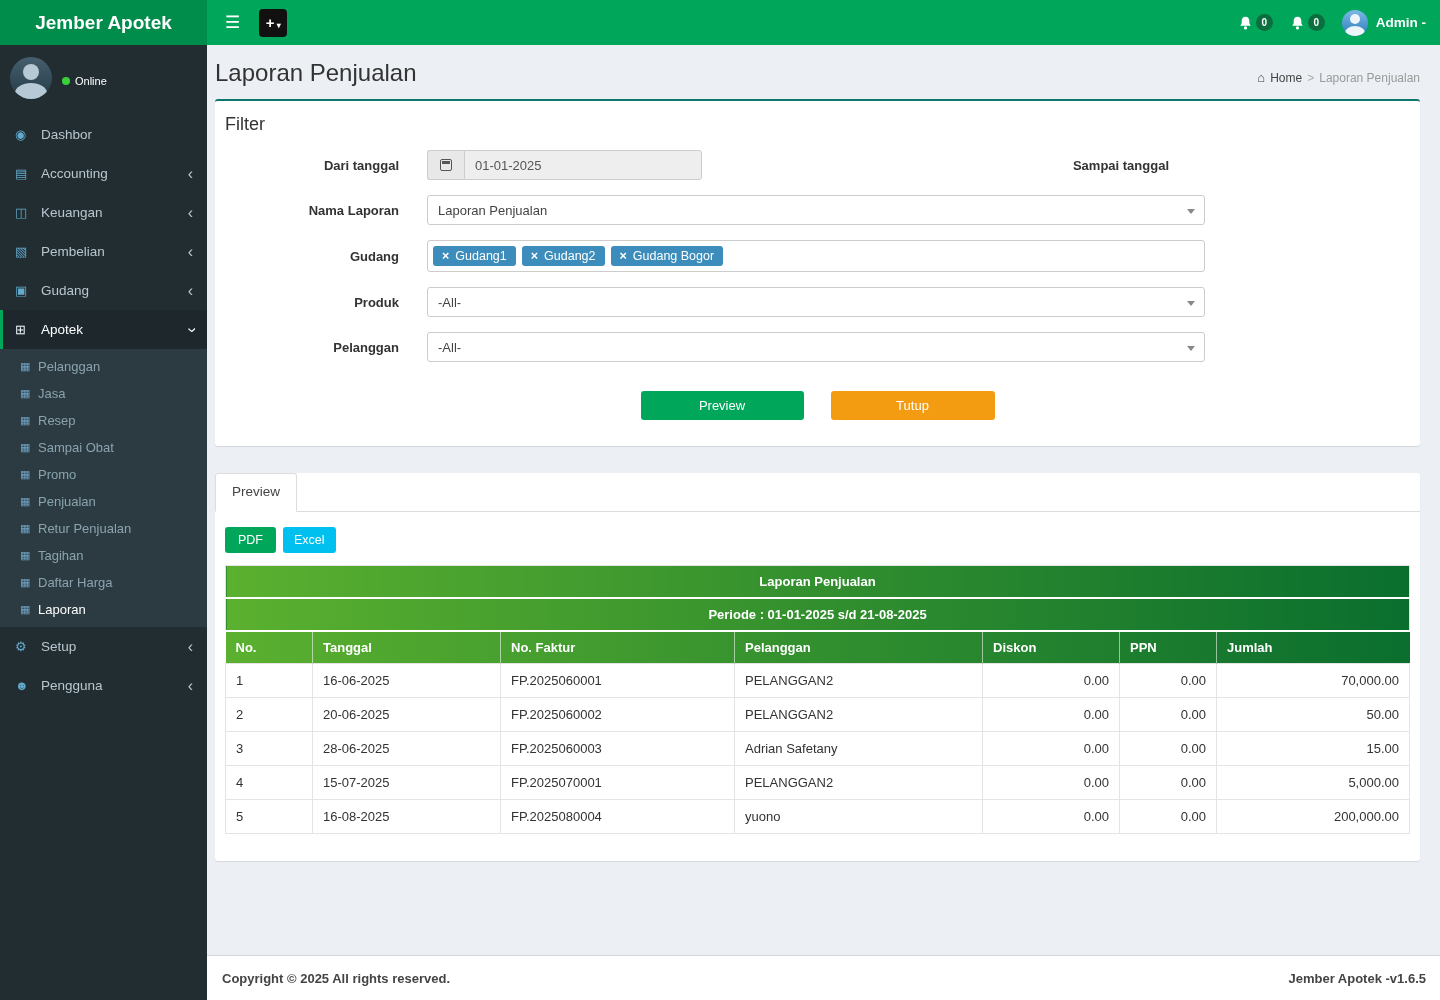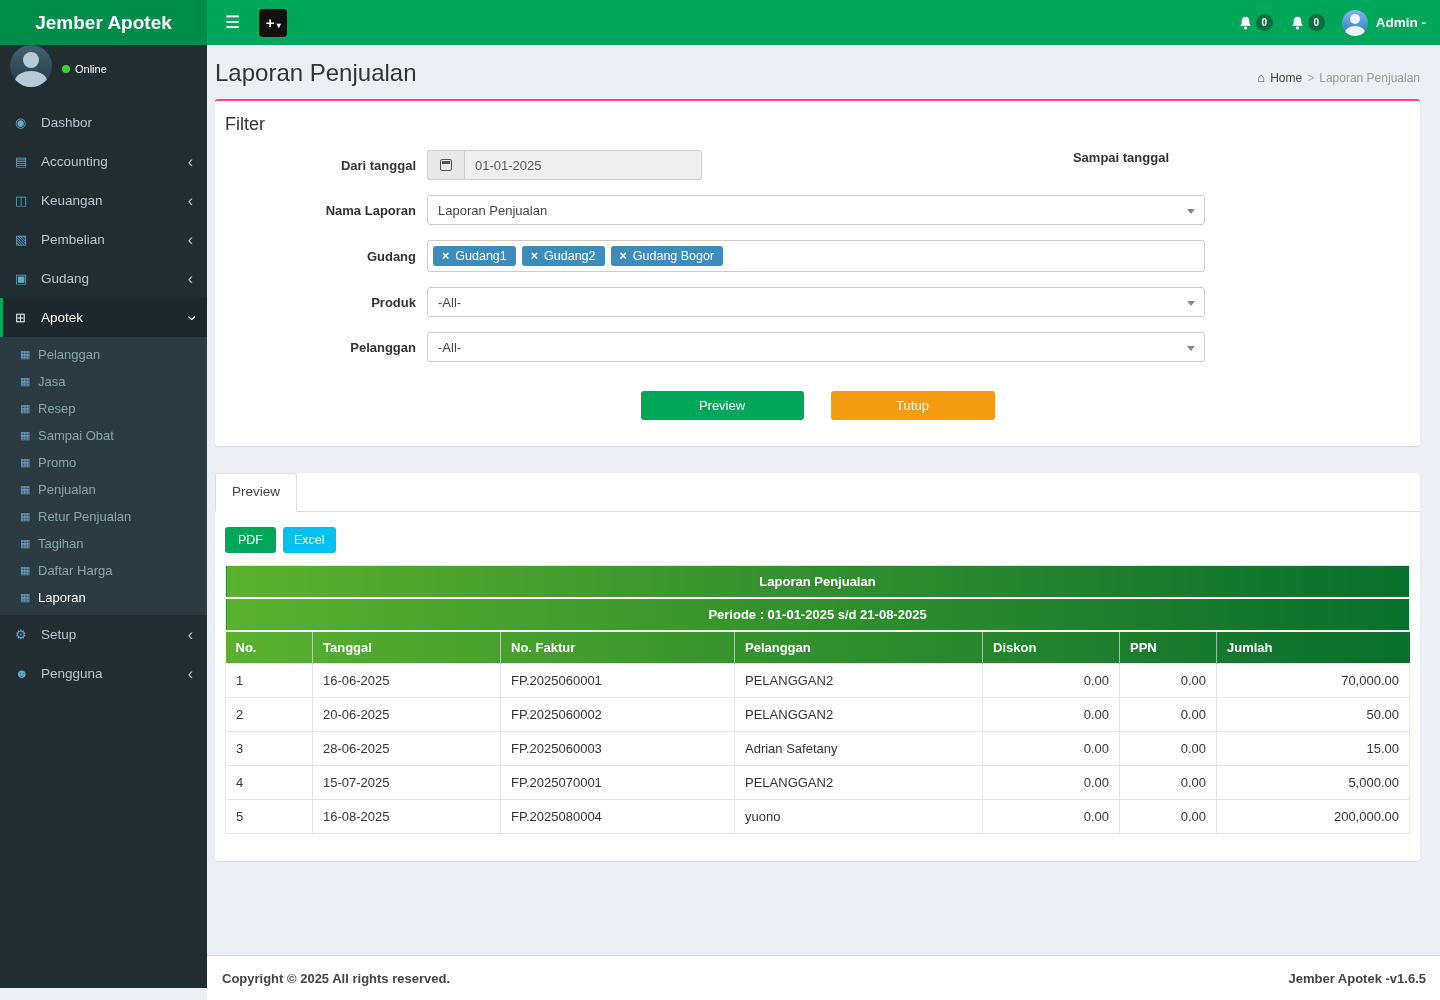--- a/index.html
+++ b/index.html
@@ -25,21 +25,21 @@
   .bell-link { display:flex; align-items:center; gap:3px; cursor:pointer; }
   .nav-badge { min-width:17px; height:17px; border-radius:50%; background:#0b6e3e; color:#fff; font-size:10px;
                display:flex; align-items:center; justify-content:center; font-weight:700; }
   .user-link { display:flex; align-items:center; gap:8px; color:#fff; font-size:13.5px; font-weight:600; cursor:pointer; }
   .avatar { width:26px; height:26px; border-radius:50%; background:linear-gradient(#7db9e8,#2b7bb9);
             position:relative; overflow:hidden; flex:none; }
   .avatar::before { content:""; position:absolute; top:4px; left:8px; width:10px; height:10px; border-radius:50%; background:#edf5fb; }
   .avatar::after  { content:""; position:absolute; top:16px; left:3px; width:20px; height:13px; border-radius:50% 50% 0 0; background:#edf5fb; }
 
   
-  .main-sidebar { position:absolute; top:33px; left:0; width:207px; height:955px; background:#222d32; z-index:20; }
+  .main-sidebar { position:absolute; top:45px; left:0; width:207px; height:955px; background:#222d32; z-index:20; }
   .user-panel { display:flex; padding:12px 10px; gap:10px; }
   .side-avatar { width:42px; height:42px; border-radius:50%; background:linear-gradient(#46606f,#243945);
                  position:relative; overflow:hidden; flex:none; }
   .side-avatar::before { content:""; position:absolute; top:7px; left:13px; width:16px; height:16px; border-radius:50%; background:#b7c9d4; }
   .side-avatar::after  { content:""; position:absolute; top:26px; left:5px; width:32px; height:20px; border-radius:50% 50% 0 0; background:#b7c9d4; }
   .online-row { display:flex; align-items:center; gap:5px; margin-top:6px; }
   .online-dot { width:8px; height:8px; border-radius:50%; background:#3ad03a; }
   .online-txt { color:#fff; font-size:11px; }
 
   .sidebar-menu { margin-top:4px; }
@@ -59,28 +59,28 @@
   .content-wrapper { position:absolute; top:45px; left:200px; width:1233px; height:910px; background:#ecf0f5; overflow:hidden; }
   .content-header { position:relative; padding:14px 13px 12px 15px; }
   .content-header h1 { font-size:24px; font-weight:400; color:#333; }
   .breadcrumb { position:absolute; right:13px; top:25px; font-size:12px; color:#444; display:flex; align-items:center; gap:5px; }
   .breadcrumb .home-icon { font-size:13px; }
   .breadcrumb .sep { color:#aaa; }
   .breadcrumb .active { color:#999; }
   .content-body { padding:0 13px 0 15px; }
 
   .box { background:#fff; border-radius:3px; box-shadow:0 1px 1px rgba(0,0,0,0.1); }
-  .box.filter-box { border-top:2px solid #ec4899; margin-bottom:27px; }
+  .box.filter-box { border-top:2px solid #0f766e; margin-bottom:27px; }
   .box-header { padding:13px 10px 10px 10px; font-size:18px; color:#333; }
 
   .form-horizontal { padding:5px 0 2px 0; }
   .form-row { display:flex; align-items:center; margin-bottom:15px; }
-  .control-label { width:212px; text-align:right; padding-right:11px; font-weight:700; font-size:13px; color:#333; flex:none; }
+  .control-label { width:212px; text-align:right; padding-right:28px; font-weight:700; font-size:13px; color:#333; flex:none; }
   .field-zone { width:778px; }
-  .date-zone { display:flex; }
+  .date-zone { display:flex; align-items:center; }
   .date-zone .mid-label { flex:1; text-align:right; padding-right:36px; font-weight:700; font-size:13px; }
   .input-group { display:flex; height:30px; width:275px; }
   .ig-addon { width:37px; background:#e8e8e8; border:1px solid #ccc; border-right:0; border-radius:3px 0 0 3px;
               display:flex; align-items:center; justify-content:center; }
   .cal-icon { width:12px; height:12px; border:1.5px solid #555; border-radius:2px; position:relative; }
   .cal-icon::before { content:""; position:absolute; top:1px; left:1px; right:1px; height:3px; background:#555; }
   .ig-input { flex:1; border:1px solid #ccc; background:#eee; padding:0 10px; font-size:13px; color:#555;
               border-radius:0 3px 3px 0; font-family:"Liberation Sans", sans-serif; }
   .select-box { position:relative; height:30px; border:1px solid #ccc; border-radius:3px; background:#fff;
                 display:flex; align-items:center; padding:0 24px 0 10px; font-size:13px; color:#444; cursor:pointer; }

